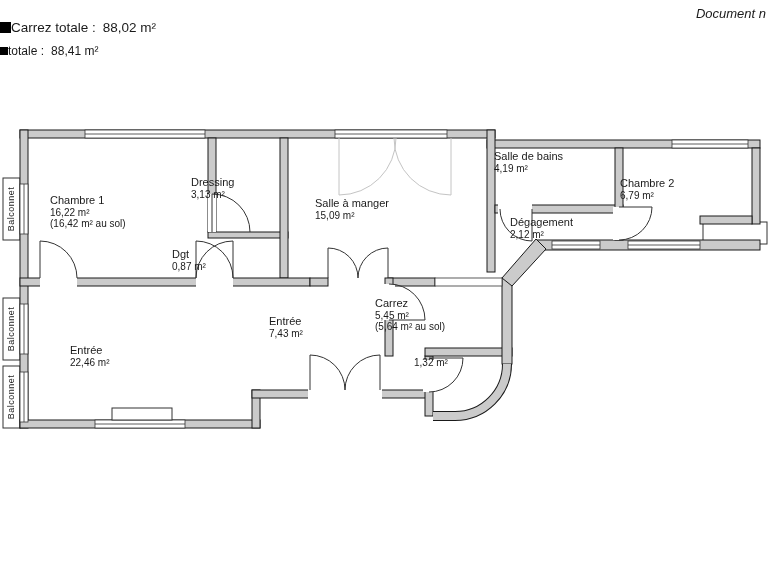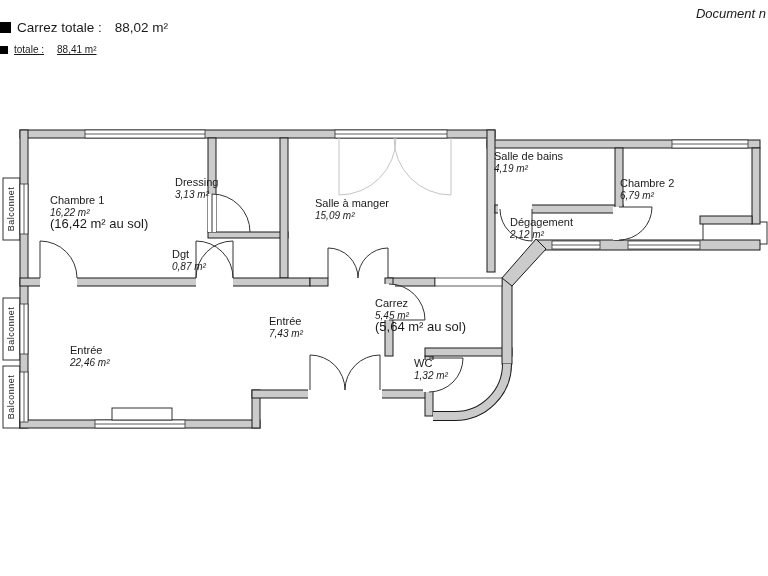--- a/index.html
+++ b/index.html
@@ -4,23 +4,23 @@
 <style>
   :root{
     --wall-fill:#cbcbcb;
     --wall-stroke:#1a1a1a;
   }
   html,body{margin:0;padding:0;background:#fff;}
   body{font-family:"Liberation Sans", sans-serif;color:#1a1a1a;}
   .page{position:relative;width:768px;height:576px;background:#fff;overflow:hidden;}
 
   
-  .hdr{position:absolute;display:flex;align-items:center;gap:6px;white-space:nowrap;}
+  .hdr{position:absolute;display:flex;align-items:center;white-space:nowrap;}
   .hdr1{left:0;top:20px;font-size:13.5px;}
-  .hdr2{left:0;top:44px;font-size:10px;text-decoration:underline;}
+  .hdr2{left:0;top:44px;font-size:12px;}
   .bullet{display:inline-block;background:#000;}
   .b1{width:11px;height:11px;}
   .b2{width:8px;height:8px;}
   .val{margin-left:7px;}
   .doc{position:absolute;right:2px;top:6px;font-size:13px;font-style:italic;}
 
   
   svg.plan{position:absolute;left:0;top:0;}
   .wall{fill:var(--wall-fill);stroke:var(--wall-stroke);stroke-width:1;}
   .gap{fill:#fff;stroke:none;}
@@ -28,22 +28,22 @@
   .winline{stroke:#333;stroke-width:0.8;}
   .door{fill:none;stroke:#333;stroke-width:1;}
   .faint{fill:none;stroke:#c4c4c4;stroke-width:1;}
   .box{fill:#fff;stroke:#333;stroke-width:1;}
   .curve-under{fill:none;stroke:var(--wall-stroke);stroke-width:10;}
   .curve-over{fill:none;stroke:var(--wall-fill);stroke-width:8;}
 
   
   .room{position:absolute;width:140px;text-align:left;pointer-events:none;}
   .rname{font-size:11px;line-height:13px;}
-  .rarea{font-size:10px;line-height:12px;font-style:italic;}
-  .rsub{font-size:13px;line-height:9px;}
+  .rarea{font-size:10px;line-height:12px;}
+  .rsub{font-size:10px;line-height:9px;}
 
   .balc{position:absolute;width:70px;height:12px;text-align:center;font-size:9px;line-height:12px;
         transform:rotate(-90deg);transform-origin:center;letter-spacing:0.5px;}
 </style>
 </head>
 <body>
 
 <div class="page">
 
   <div class="hdr hdr1">
@@ -163,21 +163,21 @@
       <path class="door" d="M345,390 A35 35 0 0 1 380,355"></path>
       <line class="door" x1="380" y1="390" x2="380" y2="355"></line>
     </g>
   </svg>
 
   <div class="room" style="left:50px;top:194px">
     <div class="rname">Chambre 1</div>
     <div class="rarea">16,22 m²</div>
     <div class="rsub">(16,42 m² au sol)</div>
   </div>
-  <div class="room" style="left:175px;top:176px">
+  <div class="room" style="left:191px;top:176px">
     <div class="rname">Dressing</div>
     <div class="rarea">3,13 m²</div>
   </div>
   <div class="room" style="left:172px;top:248px">
     <div class="rname">Dgt</div>
     <div class="rarea">0,87 m²</div>
   </div>
   <div class="room" style="left:315px;top:197px">
     <div class="rname">Salle à manger</div>
     <div class="rarea">15,09 m²</div>
@@ -201,21 +201,20 @@
   <div class="room" style="left:269px;top:315px">
     <div class="rname">Entrée</div>
     <div class="rarea">7,43 m²</div>
   </div>
   <div class="room" style="left:375px;top:297px">
     <div class="rname">Carrez</div>
     <div class="rarea">5,45 m²</div>
     <div class="rsub">(5,64 m² au sol)</div>
   </div>
   <div class="room" style="left:414px;top:357px">
-    <div class="rname">WC</div>
     <div class="rarea">1,32 m²</div>
   </div>
 
   <div class="balc" style="left:-24px;top:203px">Balconnet</div>
   <div class="balc" style="left:-24px;top:323px">Balconnet</div>
   <div class="balc" style="left:-24px;top:391px">Balconnet</div>
 
 </div>
 
 </body></html>

